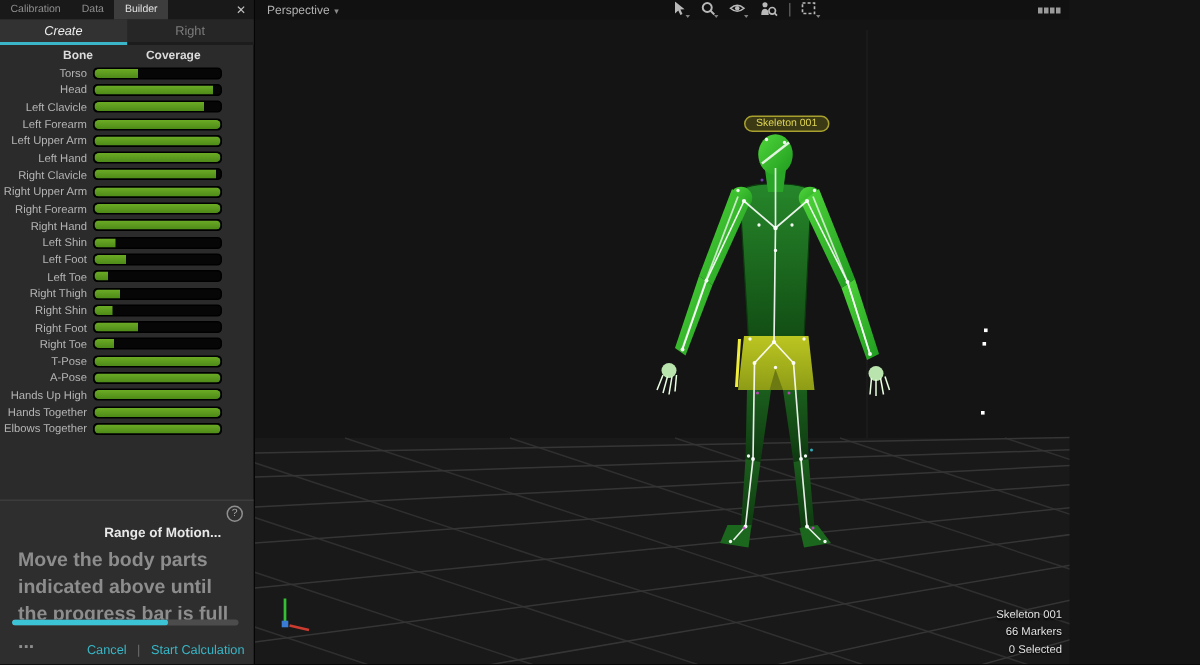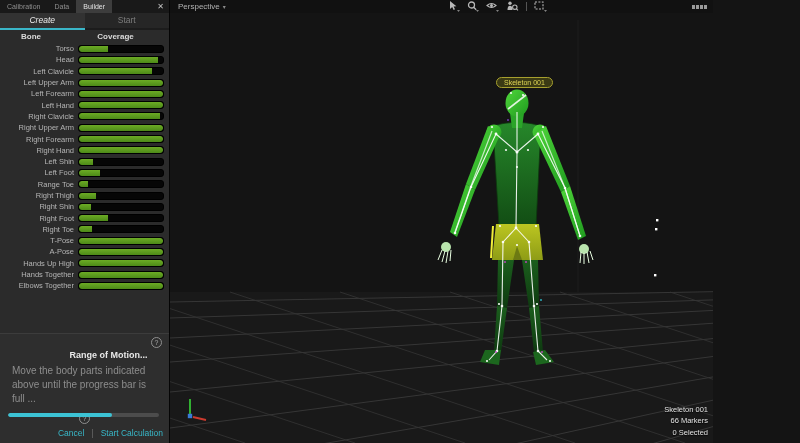--- a/index.html
+++ b/index.html
@@ -10,32 +10,32 @@
   
   .panel { position:absolute; left:0; top:0; width:170px; height:443px; background:#2b2b2b; border-right:1px solid #050505; z-index:5; }
   .tabbar { height:13px; background:#191919; display:flex; align-items:stretch; font-size:7px; color:#8f8f8f; }
   .tab { padding:0 7px; display:flex; align-items:center; cursor:default; }
   .tab.active { background:#3d3d3d; color:#e2e2e2; }
   .tab-close { margin-left:auto; padding:0 5px; color:#c2c2c2; font-size:8px; display:flex; align-items:center; }
   .subtabs { display:flex; height:17px; background:#222; }
   .subtab { flex:1; text-align:center; font-size:8.5px; line-height:15px; color:#7d7d7d; background:#262626; border-bottom:2px solid #1c1c1c; }
   .subtab.active { background:#323232; color:#ececec; border-bottom:2px solid #3ab6c8;font-style:italic; }
   .colhead { display:flex; height:13px; align-items:center; font-size:8px; font-weight:bold; color:#dadada; }
-  .colhead .c1 { width:62px; text-align:center; }
+  .colhead .c1 { width:62px; text-align:right; }
   .colhead .c2 { flex:1; text-align:center; }
   .bone-list { }
-  .bone-row { display:flex; align-items:center; height:11.3px;margin-left:16px; }
+  .bone-row { display:flex; align-items:center; height:11.3px; }
   .bone-label { width:62px; text-align:right; padding-right:4px; font-size:7.5px; color:#b5b5b5; white-space:nowrap; overflow:hidden; }
   .bar-track { width:86px; height:8px; background:#060606; border:1px solid #000; border-radius:3px; overflow:hidden; }
   .bar-fill { height:100%; background:linear-gradient(180deg,#6cab25,#4d8a18); border-radius:3px 0 0 3px; }
   .rom-section { position:absolute; top:333px; left:0; right:0; bottom:0; border-top:1px solid #3c3c3c; background:#2e2e2e; }
   .help-circle { width:11px; height:11px; border:1px solid #8f8f8f; border-radius:50%; color:#a8a8a8; font-size:7px; line-height:9px; text-align:center; }
   .rom-help-top { position:absolute; top:3px; right:7px; }
   .rom-title { text-align:center; font-size:9px; font-weight:bold; color:#e8e8e8; margin-top:16px;margin-left:48px; }
-  .rom-desc { font-size:10px; color:#8d8d8d; padding:4px 10px 0 12px; line-height:1.4; }
+  .rom-desc { font-size:13px; color:#8d8d8d; padding:4px 10px 0 12px; line-height:1.4;font-weight:bold; }
   .rom-help-mid { margin:7px auto 0; }
   .rom-progress { position:absolute; left:8px; right:10px; bottom:26px; height:4px; background:#4c4c4c; border-radius:2px; overflow:hidden; }
   .rom-progress-fill { height:100%; background:#3cc3d5; border-radius:2px; }
   .rom-actions { position:absolute; right:6px; bottom:5px; display:flex; align-items:center; gap:7px; font-size:8.5px; color:#38b7c8; }
   .rom-actions .sep { color:#6d6d6d; }
 
   
   .viewport { position:absolute; left:170px; top:0; width:543px; height:443px; background:#141414; overflow:hidden; }
   .vp-topbar { position:absolute; top:0; left:0; right:0; height:13px; background:#111; display:flex; align-items:center; z-index:4; }
   .view-selector { display:flex; align-items:center; gap:3px; padding-left:8px; font-size:8px; color:#b2b2b2; }
@@ -57,21 +57,21 @@
   <div class="panel">
     <div class="tabbar">
       <div class="tab">Calibration</div>
       <div class="tab">Data</div>
       <div class="tab active">Builder</div>
       <div class="tab-close">✕</div>
     </div>
 
     <div class="subtabs">
       <div class="subtab active">Create</div>
-      <div class="subtab">Start</div>
+      <div class="subtab">Right</div>
     </div>
 
     <div class="colhead">
       <span class="c1">Bone</span>
       <span class="c2">Coverage</span>
     </div>
 
     <div class="bone-list">
         <div class="bone-row">
           <span class="bone-label">Torso</span>
@@ -85,32 +85,32 @@
             <div class="bar-fill" style="width: 94%;"></div>
           </div>
         </div>
         <div class="bone-row">
           <span class="bone-label">Left Clavicle</span>
           <div class="bar-track">
             <div class="bar-fill" style="width: 87%;"></div>
           </div>
         </div>
         <div class="bone-row">
+          <span class="bone-label">Left Forearm</span>
+          <div class="bar-track">
+            <div class="bar-fill" style="width: 100%; border-radius: 3px;"></div>
+          </div>
+        </div>
+        <div class="bone-row">
           <span class="bone-label">Left Upper Arm</span>
           <div class="bar-track">
             <div class="bar-fill" style="width: 100%; border-radius: 3px;"></div>
           </div>
         </div>
         <div class="bone-row">
-          <span class="bone-label">Left Forearm</span>
-          <div class="bar-track">
-            <div class="bar-fill" style="width: 100%; border-radius: 3px;"></div>
-          </div>
-        </div>
-        <div class="bone-row">
           <span class="bone-label">Left Hand</span>
           <div class="bar-track">
             <div class="bar-fill" style="width: 100%; border-radius: 3px;"></div>
           </div>
         </div>
         <div class="bone-row">
           <span class="bone-label">Right Clavicle</span>
           <div class="bar-track">
             <div class="bar-fill" style="width: 97%;"></div>
           </div>
@@ -139,21 +139,21 @@
             <div class="bar-fill" style="width: 17%;"></div>
           </div>
         </div>
         <div class="bone-row">
           <span class="bone-label">Left Foot</span>
           <div class="bar-track">
             <div class="bar-fill" style="width: 25%;"></div>
           </div>
         </div>
         <div class="bone-row">
-          <span class="bone-label">Range Toe</span>
+          <span class="bone-label">Left Toe</span>
           <div class="bar-track">
             <div class="bar-fill" style="width: 11%;"></div>
           </div>
         </div>
         <div class="bone-row">
           <span class="bone-label">Right Thigh</span>
           <div class="bar-track">
             <div class="bar-fill" style="width: 20%;"></div>
           </div>
         </div>

